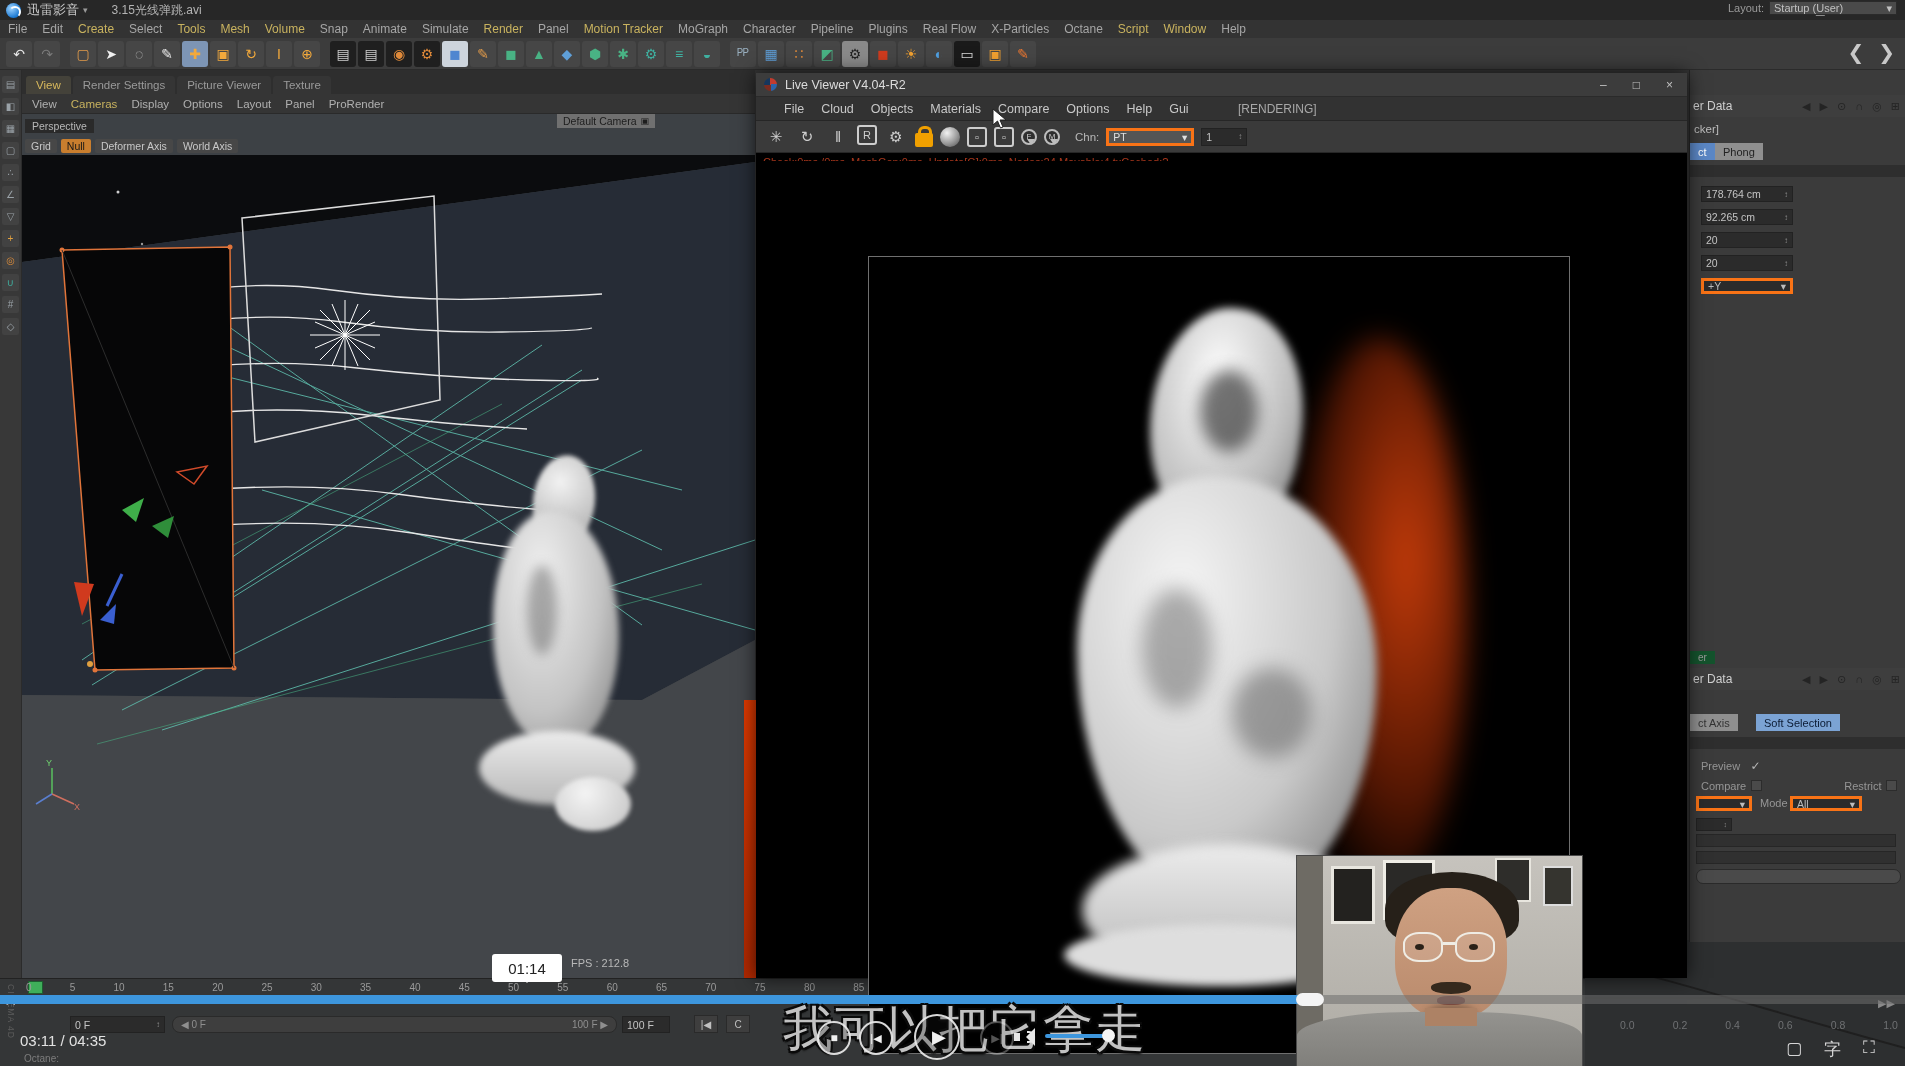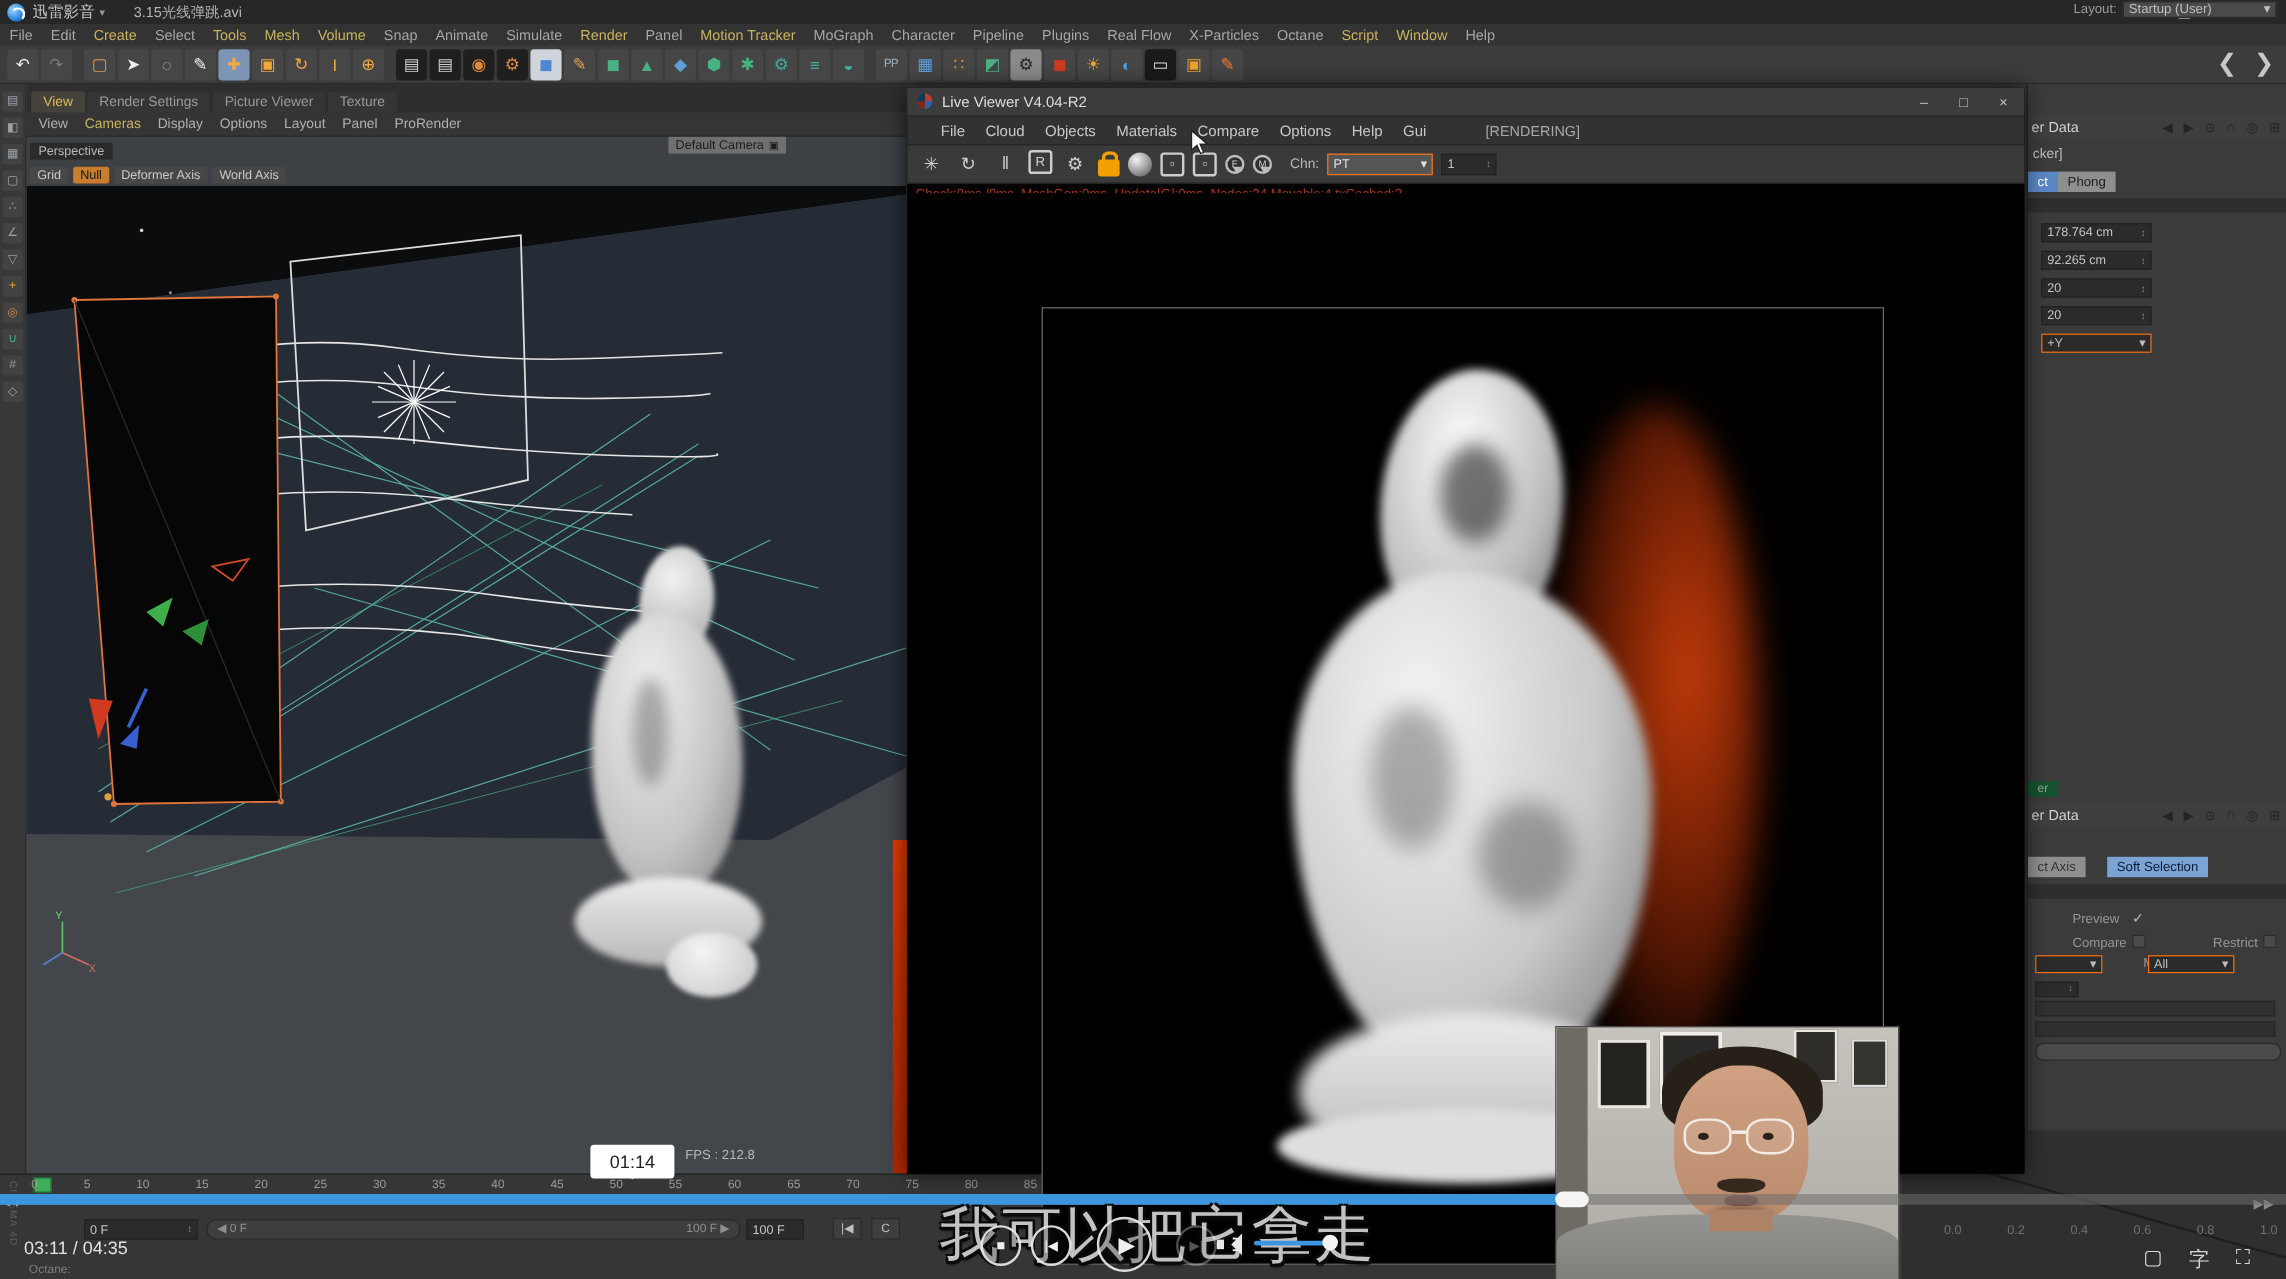--- a/index.html
+++ b/index.html
@@ -50,23 +50,23 @@
   .fcurve{position:absolute;left:1585px;top:940px;width:320px;height:126px;background:#2d2f30;}
   .fticks{position:absolute;left:1620px;top:1019px;width:278px;display:flex;justify-content:space-between;font-size:10.5px;color:#6f7173;}
   .pbicons{position:absolute;left:1786px;top:1038px;display:flex;gap:22px;color:#d6d6d6;font-size:17px;}
   
   .rpanel{position:absolute;left:1689px;top:70px;width:216px;height:872px;background:#3b3b3b;border-left:1px solid #262626;}
   .rphead{position:absolute;left:0;width:216px;height:22px;background:#3e3e3e;display:flex;align-items:center;color:#cfcfcf;font-size:12px;padding-left:3px;}
   .rpico{margin-left:auto;display:flex;gap:9px;color:#242424;font-size:11px;padding-right:6px;}
   .sepband{position:absolute;left:0;width:216px;height:12px;background:#2e2e2e;}
   .afield{position:absolute;left:11px;width:92px;height:16px;}
   .tabchip{position:absolute;height:17px;font-size:11px;display:flex;align-items:center;justify-content:center;padding:0 8px;}
-  .lbl{color:#969696;font-size:11px;margin-left:26px;}
+  .lbl{color:#969696;font-size:11px;}
   .cbox{display:inline-block;width:11px;height:11px;background:#4a4a4a;border:1px solid #2c2c2c;vertical-align:middle;}
-  .dd{background:#2b2b2b;border:1px solid #f97316;color:#bdbdbd;font-size:10.5px;display:flex;align-items:center;justify-content:space-between;padding:0 4px;}
+  .dd{background:#2b2b2b;border:3px solid #f97316;color:#bdbdbd;font-size:10.5px;display:flex;align-items:center;justify-content:space-between;padding:0 4px;}
   
   .lv{position:absolute;left:756px;top:73px;width:931px;height:905px;background:#000;box-shadow:0 0 18px rgba(0,0,0,.7);}
   .lv-title{position:absolute;left:0;top:0;width:100%;height:24px;background:#3c3c3c;display:flex;align-items:center;color:#dcdcdc;font-size:12.5px;border-bottom:1px solid #2a2a2a;}
   .octlogo{width:13px;height:13px;border-radius:50%;margin:0 8px;background:conic-gradient(#c23b2e 0 90deg,#2b63a8 90deg 180deg,#7a2b20 180deg 270deg,#16365c 270deg);}
   .lv-btns{margin-left:auto;display:flex;gap:26px;margin-right:14px;color:#c0c0c0;font-size:12px;}
   .lv-menu{position:absolute;left:0;top:24px;width:100%;height:24px;background:#323232;display:flex;align-items:center;gap:17px;padding-left:28px;font-size:12.5px;color:#c8c8c8;border-bottom:1px solid #262626;}
   .lv-grip{position:absolute;left:6px;top:28px;color:#7a7a7a;font-size:12px;}
   .lv-rendering{position:absolute;left:482px;top:29px;font-size:12px;color:#a8a8a8;}
   .lv-toolbar{position:absolute;left:0;top:48px;width:100%;height:32px;background:#3a3a3a;display:flex;align-items:center;gap:7px;padding-left:8px;border-bottom:1px solid #262626;}
   .lvic{width:24px;height:24px;display:flex;align-items:center;justify-content:center;color:#cdcdcd;font-size:15px;}

